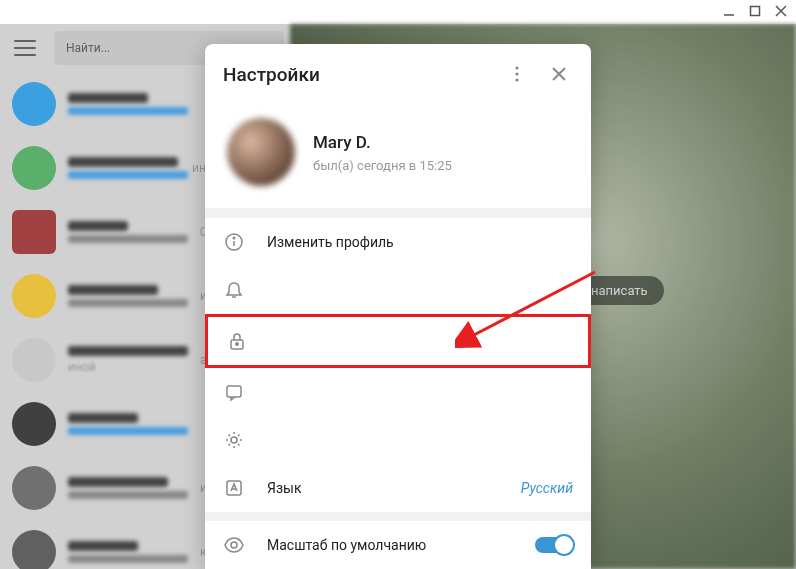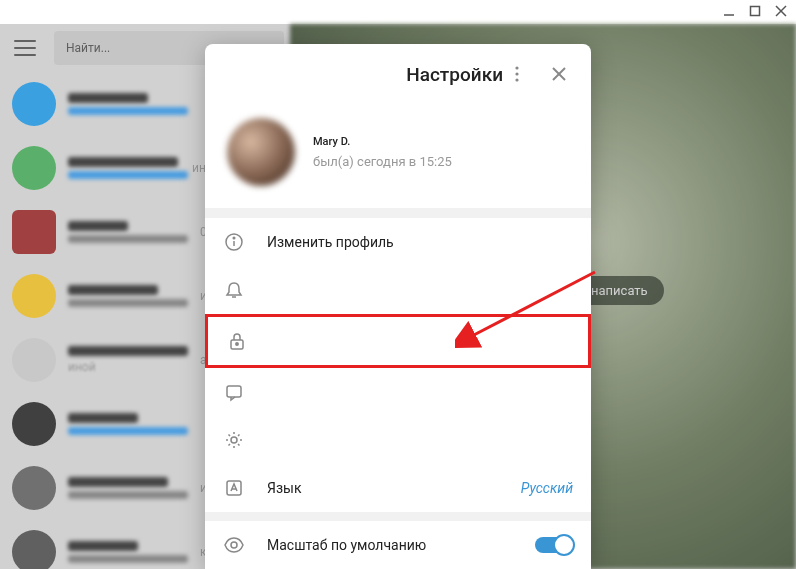--- a/index.html
+++ b/index.html
@@ -22,28 +22,28 @@
     .chat-sub.blue { background: #4a9de0; }
     .chat-sub-text { font-size: 12px; color: #999; }
 
     .bg-right { position: absolute; top: 24px; left: 290px; right: 0; bottom: 0; background: radial-gradient(ellipse at 60% 40%, #d8e0c8 0%, #8a9a7a 50%, #5a6a52 100%); filter: blur(2px); }
 
     .placeholder-pill { position: absolute; top: 276px; left: 575px; background: rgba(40,50,40,0.6); color: #fff; padding: 7px 16px; border-radius: 18px; font-size: 13px; }
 
     .overlay { position: absolute; top: 24px; left: 0; right: 0; bottom: 0; background: rgba(0,0,0,0.18); }
 
     .settings-modal { position: absolute; top: 44px; left: 205px; width: 386px; bottom: 0; background: #fff; border-radius: 8px 8px 0 0; box-shadow: 0 4px 24px rgba(0,0,0,0.25); display: flex; flex-direction: column; overflow: hidden; }
-    .modal-header { display: flex; align-items: center; padding: 16px 18px; text-align: right; }
+    .modal-header { display: flex; align-items: center; padding: 16px 18px; }
     .modal-title { font-size: 19px; font-weight: 500; color: #222; flex: 1; }
     .header-btn { width: 28px; height: 28px; display: flex; align-items: center; justify-content: center; color: #888; cursor: pointer; }
 
     .profile-block { display: flex; align-items: center; gap: 18px; padding: 14px 22px 22px; }
     .profile-avatar { width: 68px; height: 68px; border-radius: 50%; background: radial-gradient(circle at 35% 35%, #d8b8a0, #7a5a48 60%, #3a2a20); filter: blur(3px); }
     .profile-info { display: flex; flex-direction: column; gap: 6px; }
-    .profile-name { font-size: 11px; font-weight: 500; color: #222; }
+    .profile-name { font-size: 17px; font-weight: 500; color: #222; }
     .profile-status { font-size: 13px; color: #999; }
 
     .divider { height: 10px; background: #f1f1f1; }
 
     .settings-list { display: flex; flex-direction: column; justify-content: flex-end; }
     .setting-row { display: flex; align-items: center; gap: 22px; padding: 13px 18px; cursor: pointer; font-size: 14px; color: #222; position: relative; }
     .setting-icon { width: 22px; height: 22px; display: flex; align-items: center; justify-content: center; color: #888; }
     .setting-label { flex: 1; }
     .setting-value { color: #3a95d5; font-size: 14px; font-style: italic; }
     .highlighted { border: 3px solid #e62020; }

